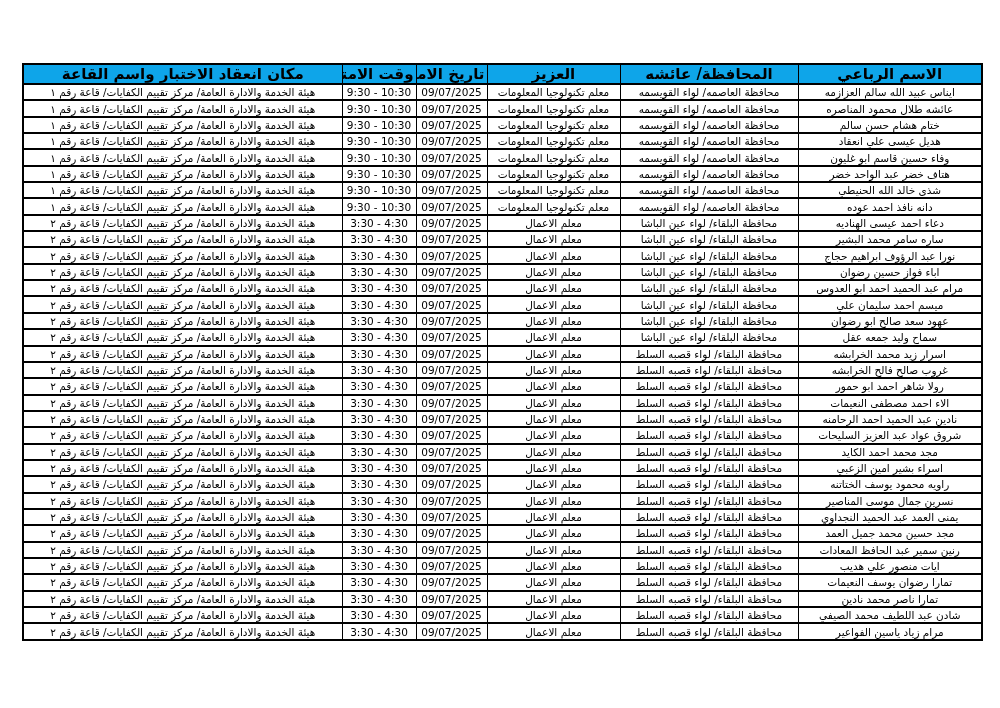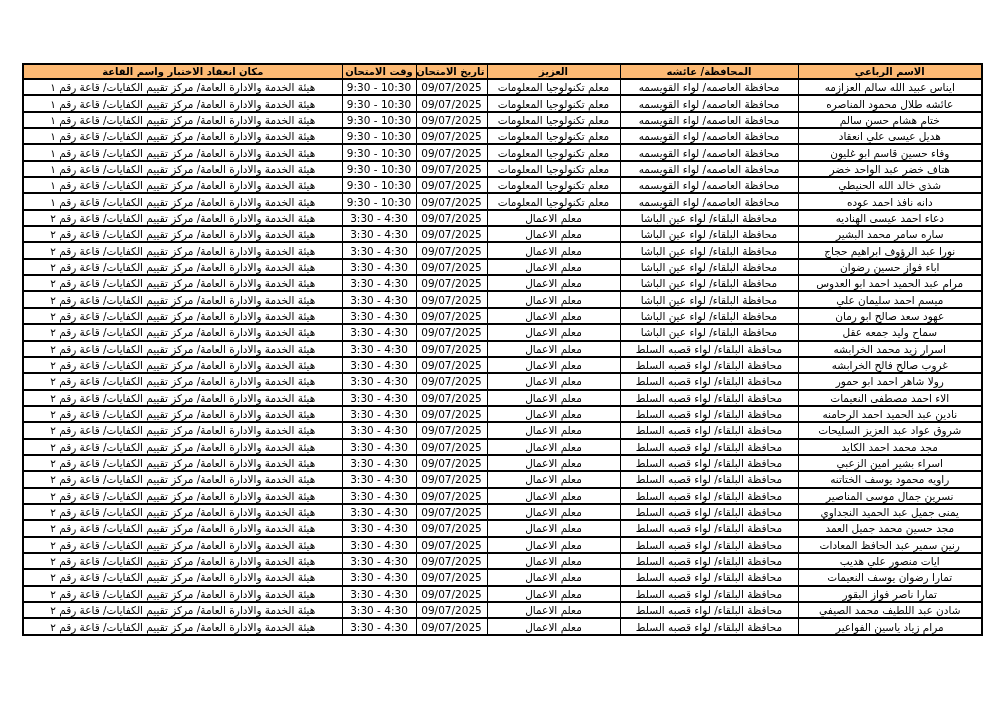--- a/index.html
+++ b/index.html
@@ -30,23 +30,23 @@
     border-bottom: 2px solid #000;
     padding: 0 2px;
     text-align: center;
     vertical-align: middle;
     overflow: hidden;
     white-space: nowrap;
   }
   table.exam-table thead tr { height: 15px; }
   table.exam-table tbody tr { height: 16.35px; }
   table.exam-table th {
-    font-size: 10px;
+    font-size: 15px;
     font-weight: bold;
-    background: #fdba74;
+    background: #0ea5e9;
   }
   table.exam-table td {
     font-size: 10.5px;
     font-weight: normal;
   }
   td.ltr { direction: ltr; unicode-bidi: embed; }
   
   col.c-name { width: 184px; }
   col.c-gov  { width: 178px; }
   col.c-job  { width: 133px; }
@@ -184,21 +184,21 @@
     </tr>
         <tr>
       <td>ميسم احمد سليمان علي</td>
       <td>محافظة البلقاء/ لواء عين الباشا</td>
       <td>معلم الاعمال</td>
       <td class="ltr">09/07/2025</td>
       <td class="ltr">3:30 - 4:30</td>
       <td>هيئة الخدمة والادارة العامة/ مركز تقييم الكفايات/ قاعة رقم ٢</td>
     </tr>
         <tr>
-      <td>عهود سعد صالح ابو رمان</td>
+      <td>عهود سعد صالح ابو رضوان</td>
       <td>محافظة البلقاء/ لواء عين الباشا</td>
       <td>معلم الاعمال</td>
       <td class="ltr">09/07/2025</td>
       <td class="ltr">3:30 - 4:30</td>
       <td>هيئة الخدمة والادارة العامة/ مركز تقييم الكفايات/ قاعة رقم ٢</td>
     </tr>
         <tr>
       <td>سماح وليد جمعه عقل</td>
       <td>محافظة البلقاء/ لواء عين الباشا</td>
       <td>معلم الاعمال</td>
@@ -280,21 +280,21 @@
     </tr>
         <tr>
       <td>نسرين جمال موسى المناصير</td>
       <td>محافظة البلقاء/ لواء قصبه السلط</td>
       <td>معلم الاعمال</td>
       <td class="ltr">09/07/2025</td>
       <td class="ltr">3:30 - 4:30</td>
       <td>هيئة الخدمة والادارة العامة/ مركز تقييم الكفايات/ قاعة رقم ٢</td>
     </tr>
         <tr>
-      <td>يمنى جميل عبد الحميد النجداوي</td>
+      <td>يمنى العمد عبد الحميد النجداوي</td>
       <td>محافظة البلقاء/ لواء قصبه السلط</td>
       <td>معلم الاعمال</td>
       <td class="ltr">09/07/2025</td>
       <td class="ltr">3:30 - 4:30</td>
       <td>هيئة الخدمة والادارة العامة/ مركز تقييم الكفايات/ قاعة رقم ٢</td>
     </tr>
         <tr>
       <td>مجد حسين محمد جميل العمد</td>
       <td>محافظة البلقاء/ لواء قصبه السلط</td>
       <td>معلم الاعمال</td>
@@ -320,21 +320,21 @@
     </tr>
         <tr>
       <td>تمارا رضوان يوسف النعيمات</td>
       <td>محافظة البلقاء/ لواء قصبه السلط</td>
       <td>معلم الاعمال</td>
       <td class="ltr">09/07/2025</td>
       <td class="ltr">3:30 - 4:30</td>
       <td>هيئة الخدمة والادارة العامة/ مركز تقييم الكفايات/ قاعة رقم ٢</td>
     </tr>
         <tr>
-      <td>تمارا ناصر فواز البقور</td>
+      <td>تمارا ناصر محمد نادين</td>
       <td>محافظة البلقاء/ لواء قصبه السلط</td>
       <td>معلم الاعمال</td>
       <td class="ltr">09/07/2025</td>
       <td class="ltr">3:30 - 4:30</td>
       <td>هيئة الخدمة والادارة العامة/ مركز تقييم الكفايات/ قاعة رقم ٢</td>
     </tr>
         <tr>
       <td>شادن عبد اللطيف محمد الصيفي</td>
       <td>محافظة البلقاء/ لواء قصبه السلط</td>
       <td>معلم الاعمال</td>

